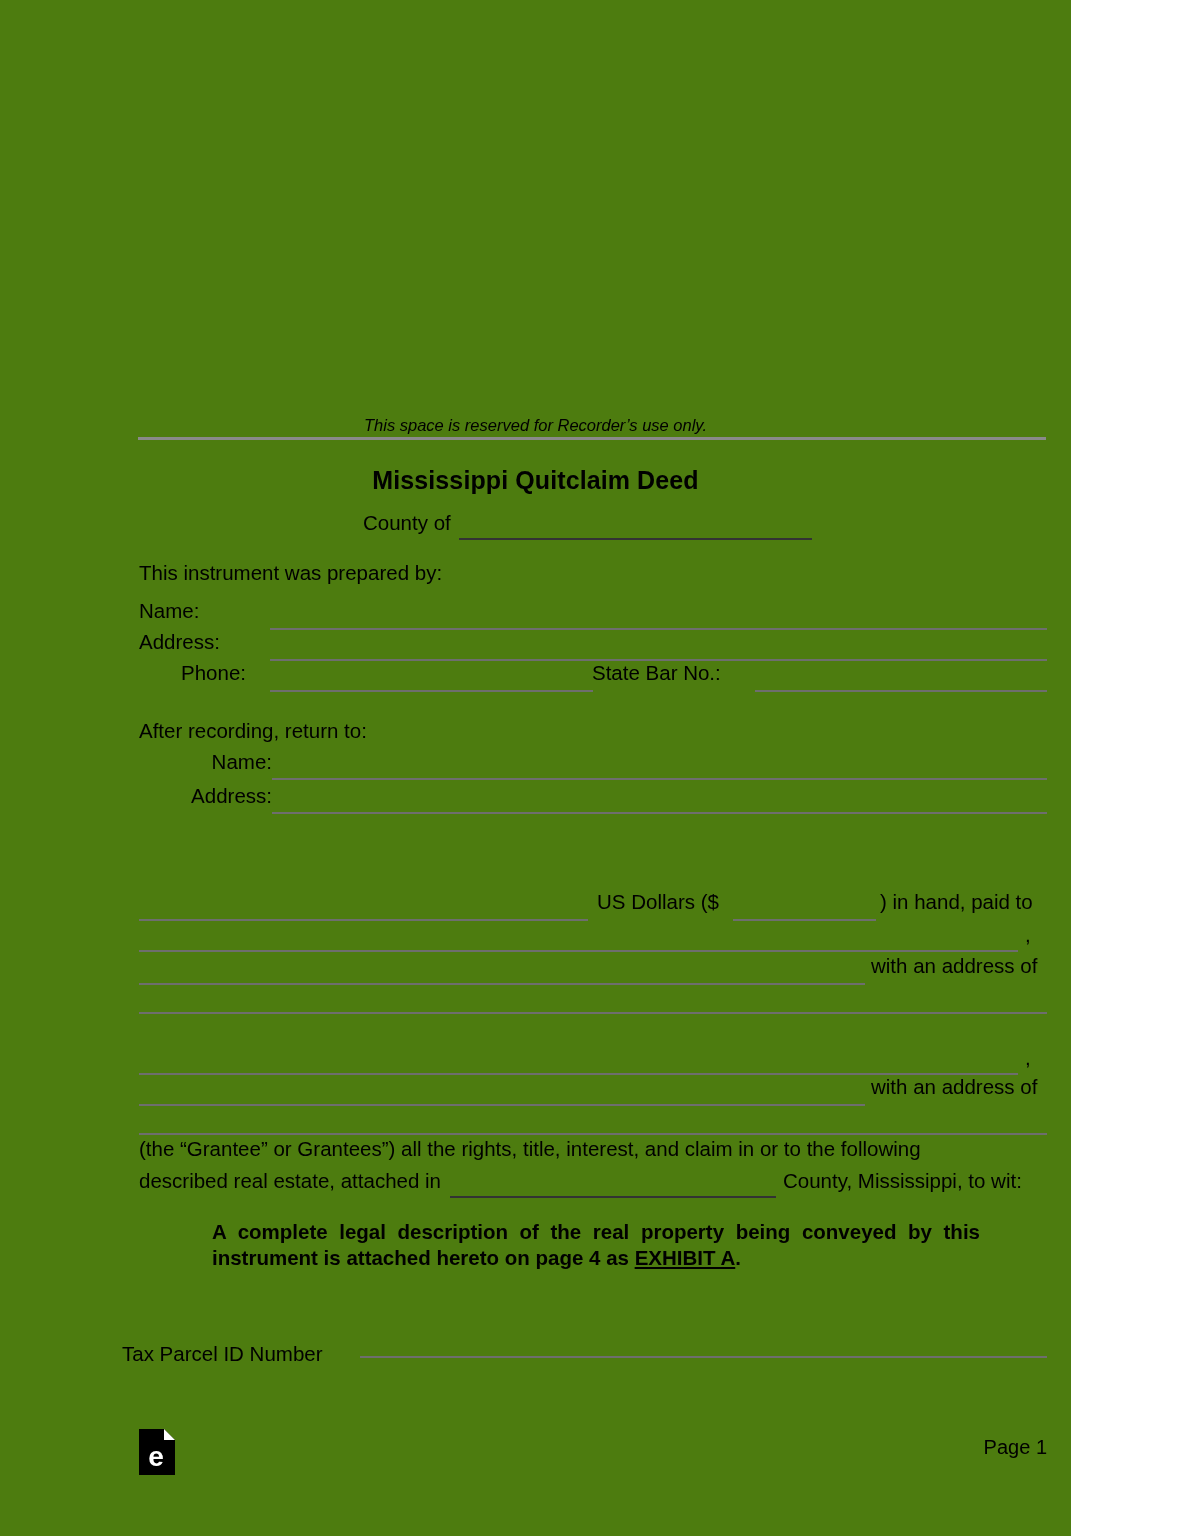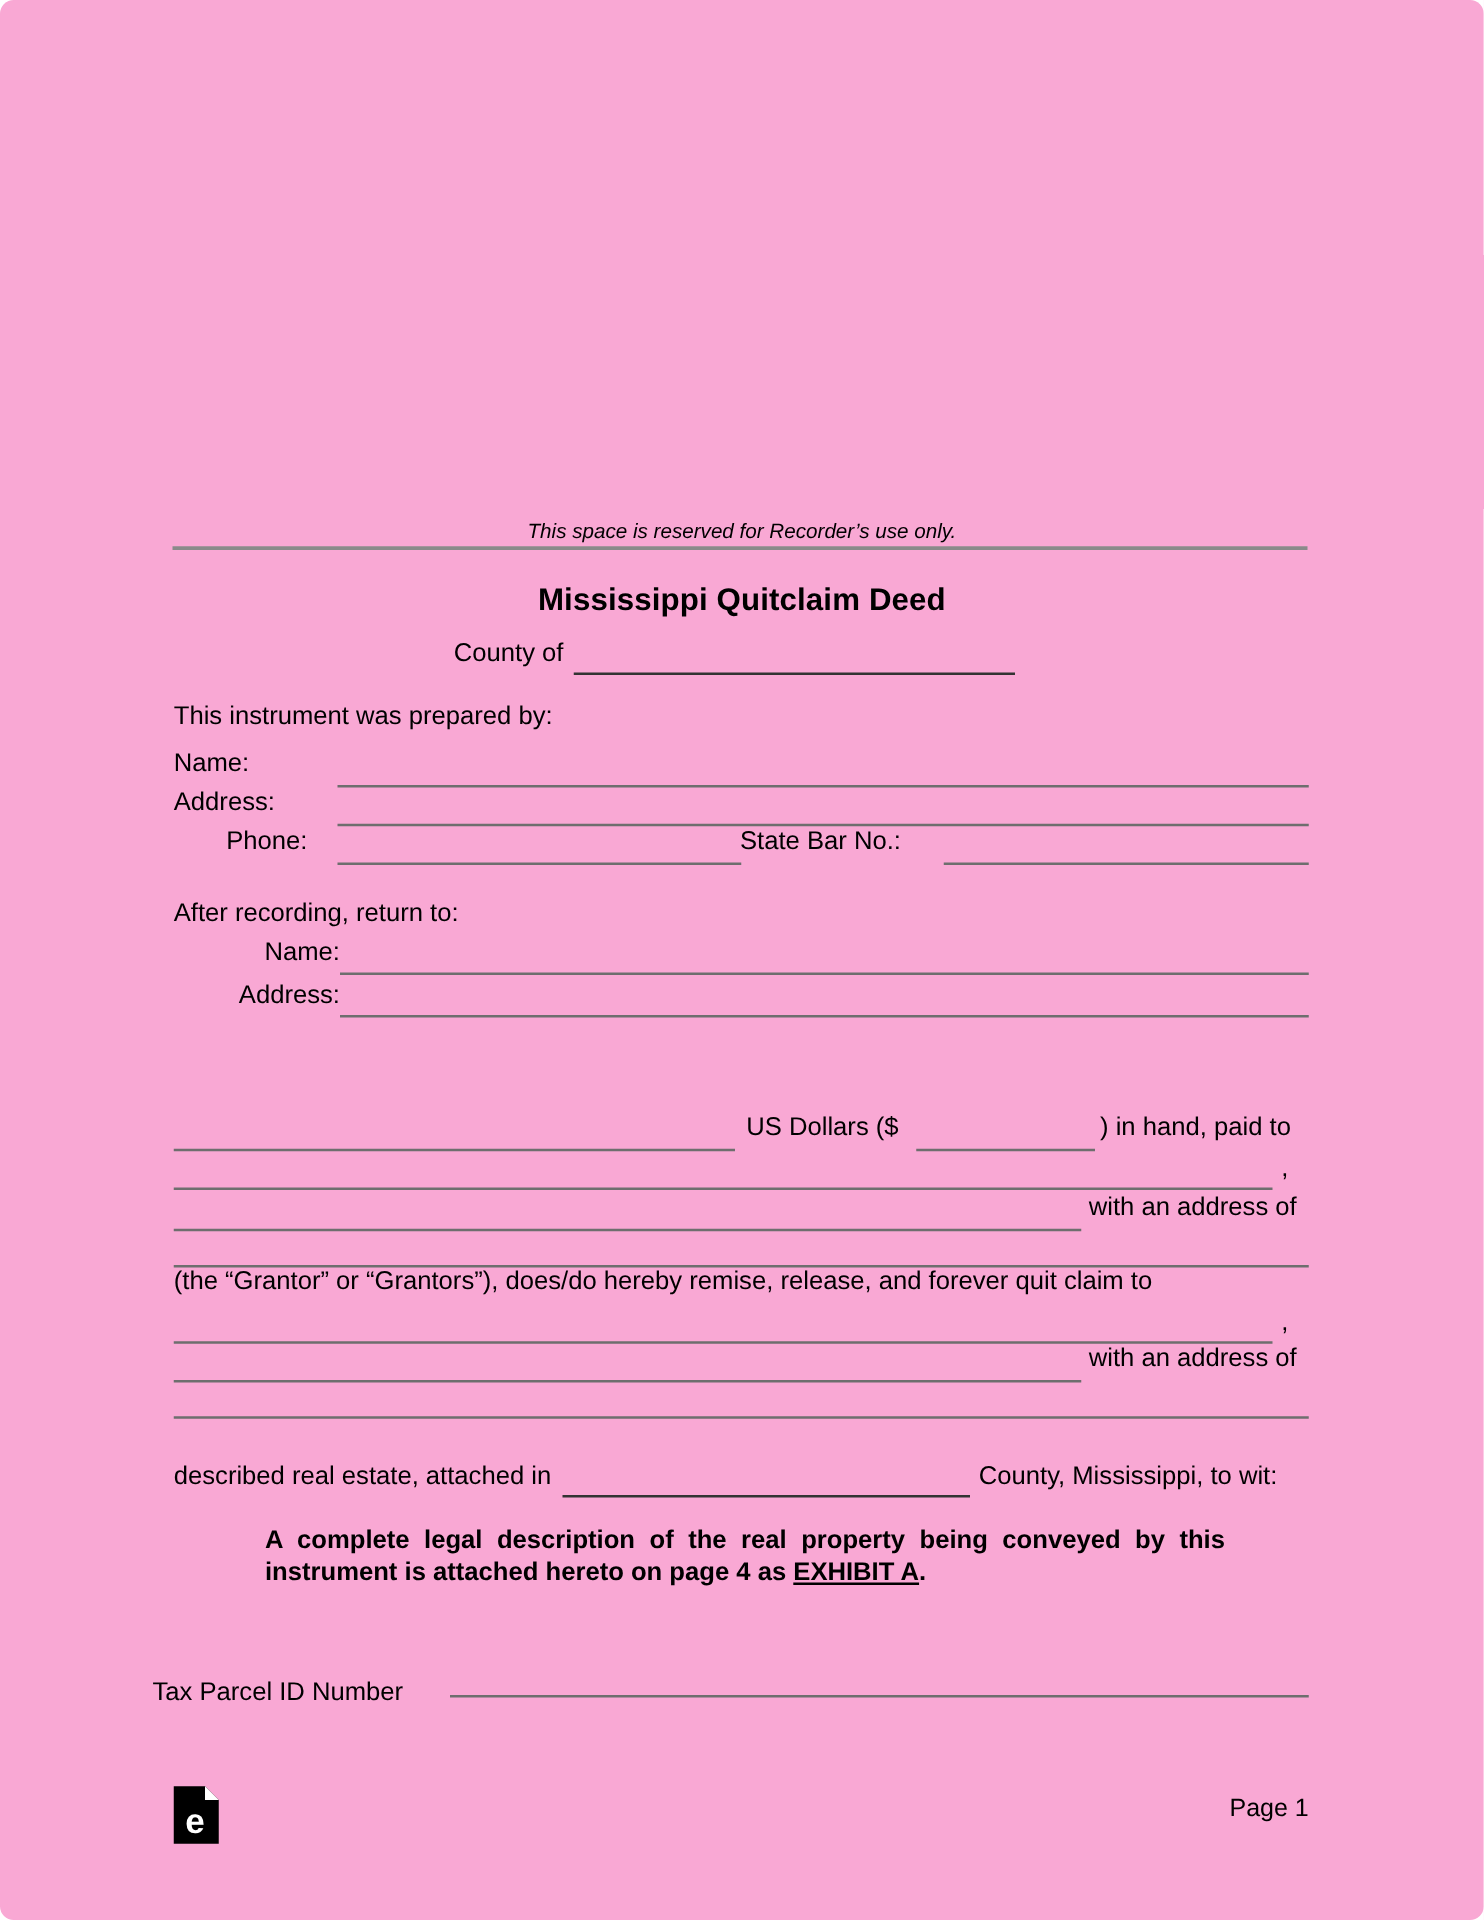--- a/index.html
+++ b/index.html
@@ -6,25 +6,24 @@
     margin: 0;
     padding: 0;
     background: #ffffff;
   }
   body {
     font-family: "Liberation Sans", sans-serif;
     color: #000000;
   }
   #page {
     position: relative;
-    width: 1187px;
+    width: 1071px;
     height: 1536px;
-    background: #f9a8d4;
+    background: #4d7c0f;
     overflow: hidden;
-    border-radius: 11px;
   }
 
   
   .abs { position: absolute; }
   .uline {
     background: #6e6e6e;
     height: 2px;
   }
   .txt {
     font-size: 20.5px;
@@ -185,27 +184,27 @@
   <div class="abs uline" id="line-sum"></div>
   <div class="abs txt" id="usd-text">US Dollars ($</div>
   <div class="abs uline" id="line-amount"></div>
   <div class="abs txt" id="paren-hand">) in hand, paid to</div>
 
   <div class="abs uline" id="line-grantor-name"></div>
   <div class="abs txt" id="comma-1">,</div>
   <div class="abs uline" id="line-grantor-addr1"></div>
   <div class="abs txt" id="addr-of-1">with an address of</div>
   <div class="abs uline" id="line-grantor-addr2"></div>
-  <div class="abs txt" id="grantor-def">(the “Grantor” or “Grantors”), does/do hereby remise, release, and forever quit claim to</div>
 
   <div class="abs uline" id="line-grantee-name"></div>
   <div class="abs txt" id="comma-2">,</div>
   <div class="abs uline" id="line-grantee-addr1"></div>
   <div class="abs txt" id="addr-of-2">with an address of</div>
   <div class="abs uline" id="line-grantee-addr2"></div>
+  <div class="abs txt" id="grantee-def">(the “Grantee” or Grantees”) all the rights, title, interest, and claim in or to the following</div>
 
   <div class="abs txt" id="described-1">described real estate, attached in</div>
   <div class="abs" id="line-county2"></div>
   <div class="abs txt" id="described-2">County, Mississippi, to wit:</div>
 
   <div class="abs" id="exhibit-para">
     <span>A complete legal description of the real property being conveyed by this instrument is attached hereto on page 4 as </span><span class="exa">EXHIBIT A</span><span>.</span>
   </div>
 
   <div class="abs txt" id="lbl-parcel">Tax Parcel ID Number</div>

